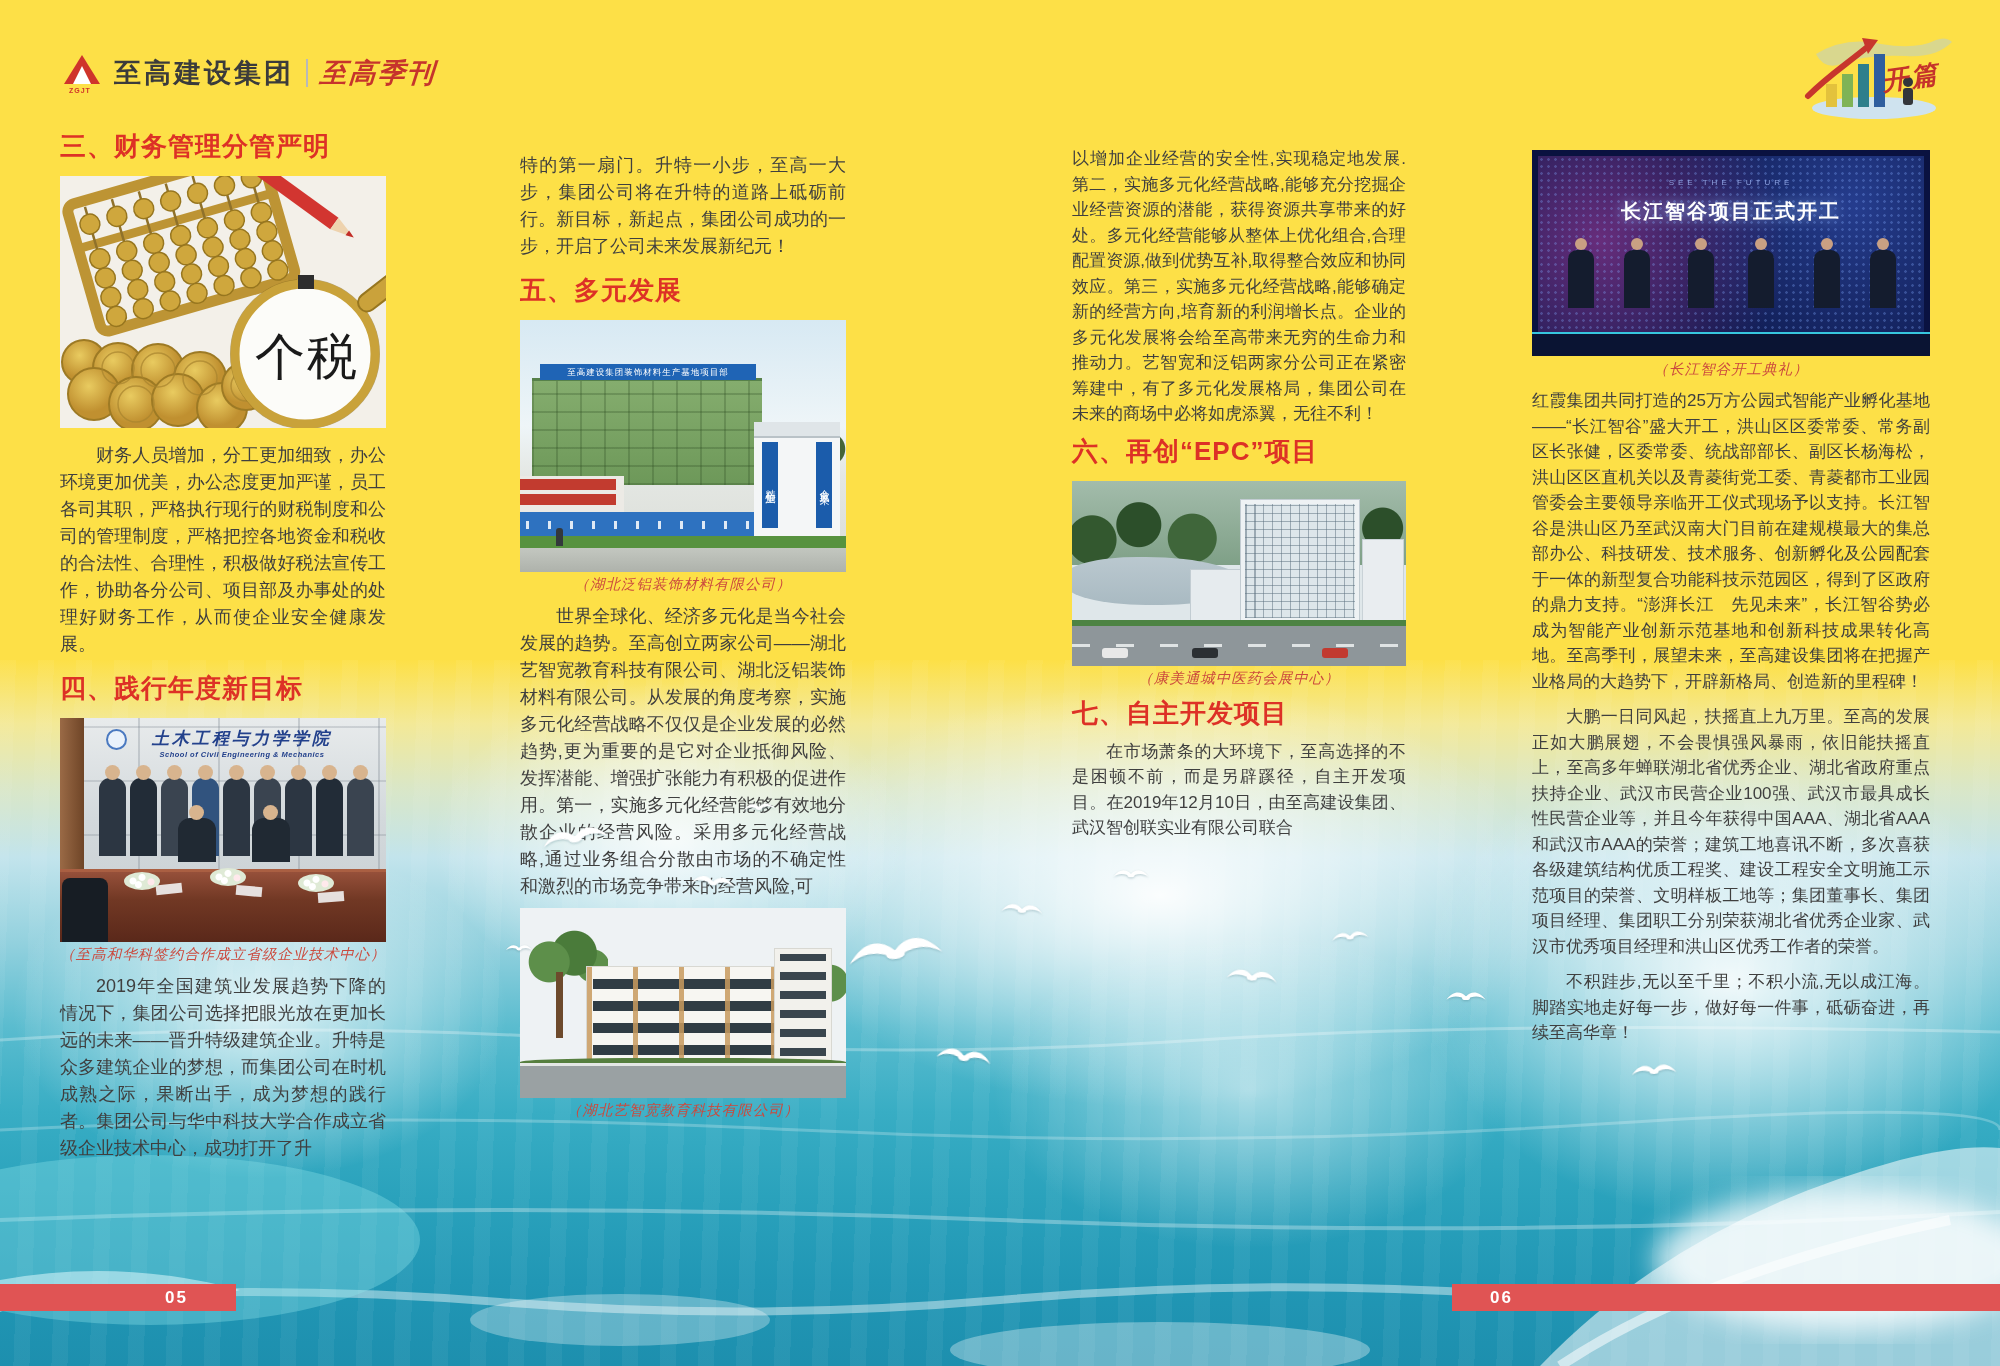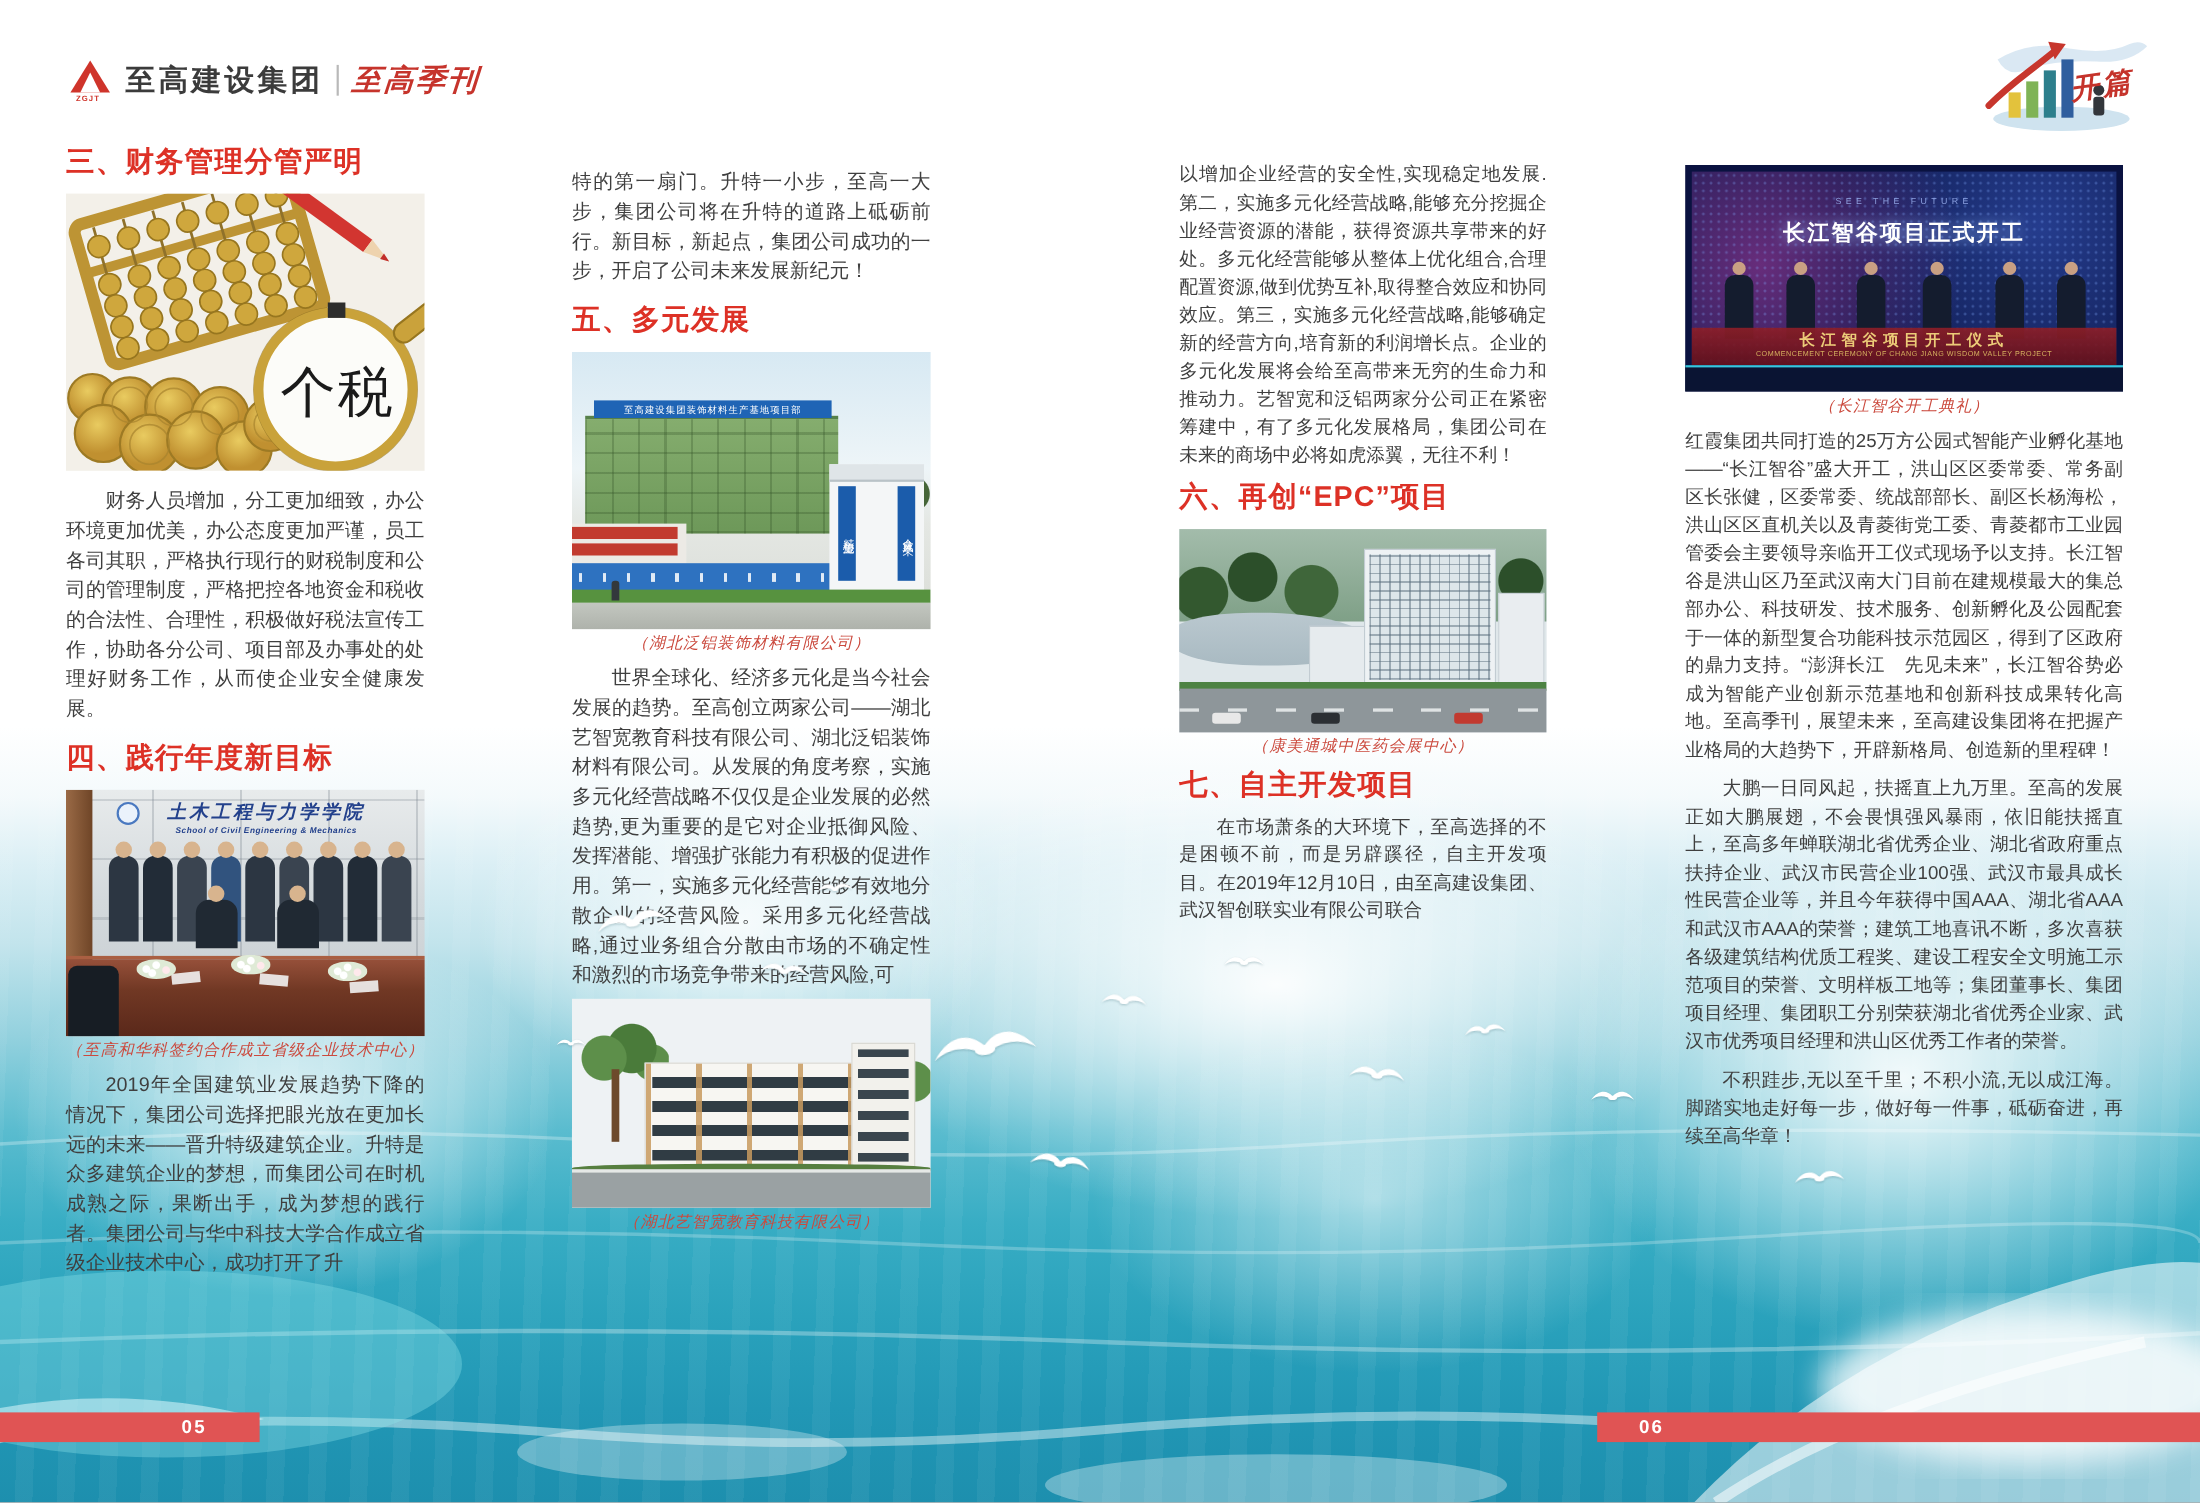--- a/index.html
+++ b/index.html
@@ -1,16 +1,16 @@
 <!DOCTYPE html>
 <html><head>
 <meta charset="utf-8">
 <style>
   html,body{margin:0;padding:0;background:#888;}
-  .page{position:relative;width:2000px;height:1366px;background:#ffffff;overflow:hidden;
+  .page{position:relative;width:2000px;height:1366px;background:#fde047;overflow:hidden;
         font-family:"Liberation Sans",sans-serif;margin:0 auto;}
   
   .sea{position:absolute;left:0;top:660px;width:2000px;height:706px;
     background:linear-gradient(180deg,
       rgba(255,255,255,0) 0%,
       rgba(231,244,248,.45) 9%,
       rgba(206,233,241,.75) 18%,
       #c2e4ec 28%,
       #93d1de 40%,
       #5abccf 52%,
@@ -446,24 +446,20 @@
     <div class="imgbox i-event">
       <div class="ev-screen"></div>
       <span class="ev-sub">SEE THE FUTURE</span>
       <span class="ev-title">长江智谷项目正式开工</span>
       <span class="ev-p" style="left:36px"></span>
       <span class="ev-p" style="left:92px"></span>
       <span class="ev-p" style="left:156px"></span>
       <span class="ev-p" style="left:216px"></span>
       <span class="ev-p" style="left:282px"></span>
       <span class="ev-p" style="left:338px"></span>
-      <div class="ev-banner">
-        <span class="ev-cn">长江智谷项目开工仪式</span>
-        <span class="ev-en">COMMENCEMENT CEREMONY OF CHANG JIANG WISDOM VALLEY PROJECT</span>
-      </div>
       <div class="ev-stage"></div>
     </div>
     <div class="cap">（长江智谷开工典礼）</div>
 
     <p class="para small cont" style="margin-bottom:10px">红霞集团共同打造的25万方公园式智能产业孵化基地——“长江智谷”盛大开工，洪山区区委常委、常务副区长张健，区委常委、统战部部长、副区长杨海松，洪山区区直机关以及青菱街党工委、青菱都市工业园管委会主要领导亲临开工仪式现场予以支持。长江智谷是洪山区乃至武汉南大门目前在建规模最大的集总部办公、科技研发、技术服务、创新孵化及公园配套于一体的新型复合功能科技示范园区，得到了区政府的鼎力支持。“澎湃长江　先见未来”，长江智谷势必成为智能产业创新示范基地和创新科技成果转化高地。至高季刊，展望未来，至高建设集团将在把握产业格局的大趋势下，开辟新格局、创造新的里程碑！</p>
     <p class="para small" style="margin-bottom:10px">大鹏一日同风起，扶摇直上九万里。至高的发展正如大鹏展翅，不会畏惧强风暴雨，依旧能扶摇直上，至高多年蝉联湖北省优秀企业、湖北省政府重点扶持企业、武汉市民营企业100强、武汉市最具成长性民营企业等，并且今年获得中国AAA、湖北省AAA和武汉市AAA的荣誉；建筑工地喜讯不断，多次喜获各级建筑结构优质工程奖、建设工程安全文明施工示范项目的荣誉、文明样板工地等；集团董事长、集团项目经理、集团职工分别荣获湖北省优秀企业家、武汉市优秀项目经理和洪山区优秀工作者的荣誉。</p>
     <p class="para small">不积跬步,无以至千里；不积小流,无以成江海。脚踏实地走好每一步，做好每一件事，砥砺奋进，再续至高华章！</p>
   </div>
 
   <svg class="gull" style="left:540px;top:822px;transform:rotate(-10deg)" width="70" height="29" viewBox="0 0 64 26">

